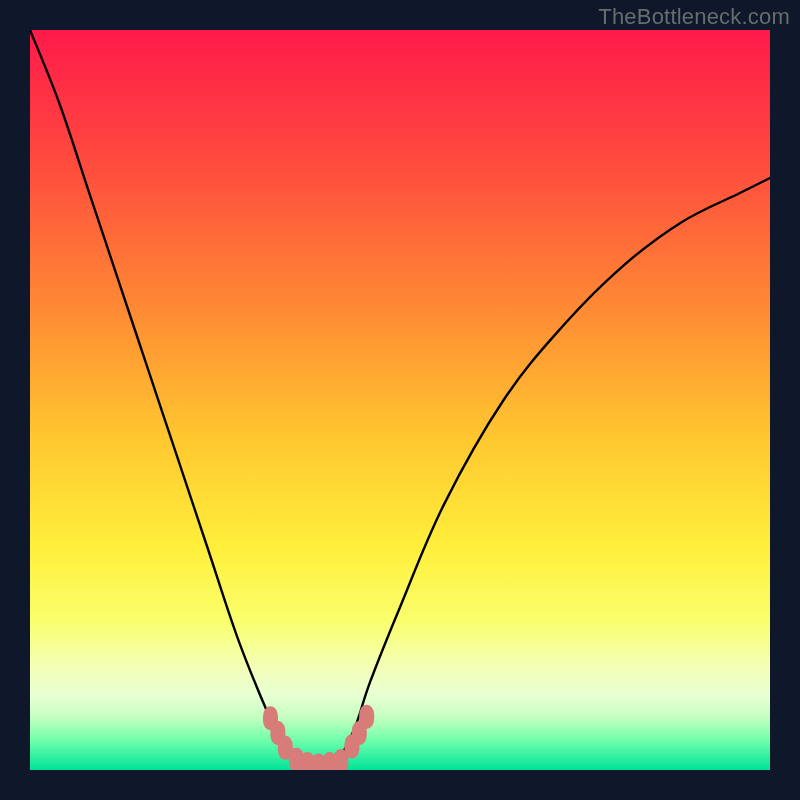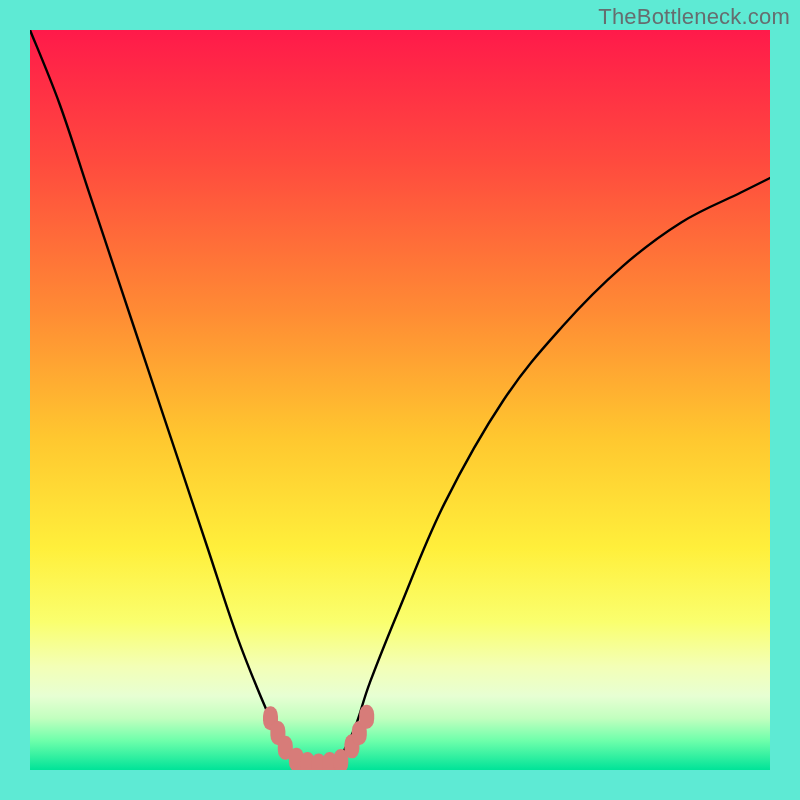--- a/index.html
+++ b/index.html
@@ -10,21 +10,21 @@
     background: #000;
     overflow: hidden;
     font-family: Arial, Helvetica, sans-serif;
   }
   .frame {
     position: absolute;
     top: 0;
     left: 0;
     width: 800px;
     height: 800px;
-    background: #5eead4;
+    background: #0f172a;
   }
   .plot {
     position: absolute;
     top: 30px;
     left: 30px;
     width: 740px;
     height: 740px;
     overflow: hidden;
   }
   .gradient {

